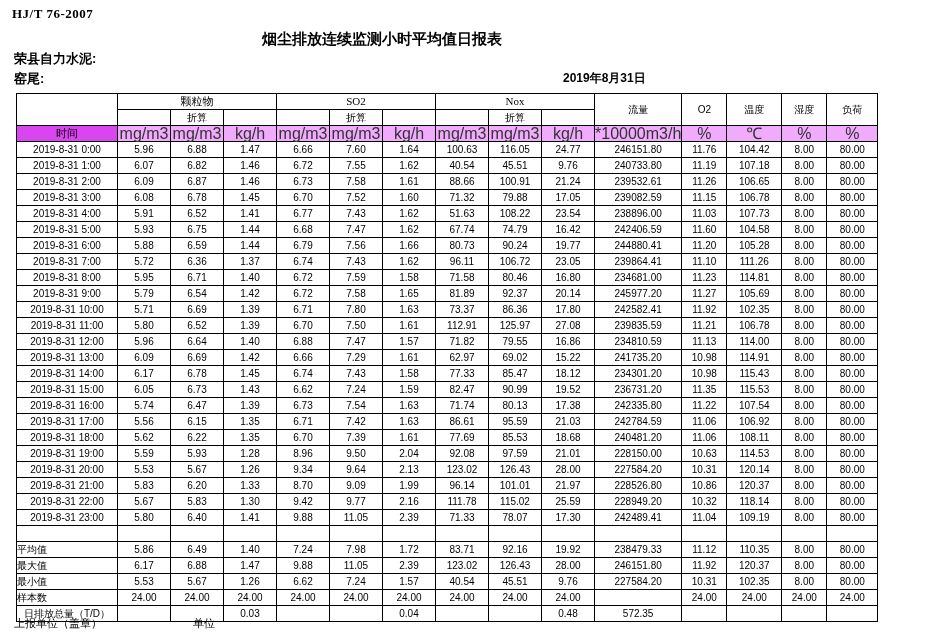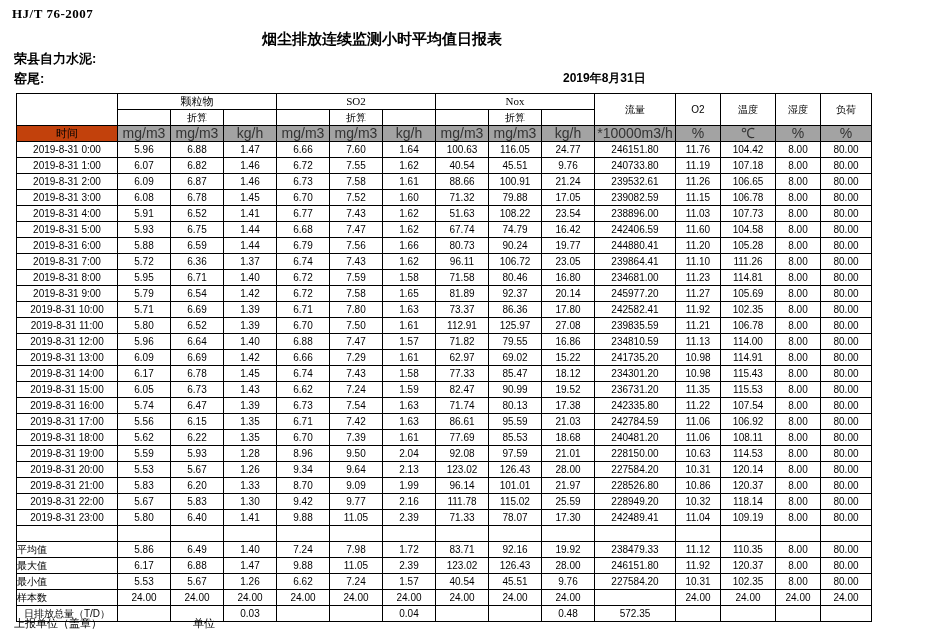--- a/index.html
+++ b/index.html
@@ -74,26 +74,26 @@
     white-space: nowrap;
   }
   .grp-head {
     font-family: "Liberation Serif", serif;
     font-size: 11px;
   }
   .zhesuan {
     font-size: 10px;
   }
   .unit-row td {
-    background: #a3a3a3;
-    font-size: 14px;
+    background: #f0abfc;
+    font-size: 16px;
     color: #333;
   }
   .unit-row td.time-cell {
-    background: #c2410c;
+    background: #d946ef;
     font-size: 11px;
     color: #000;
     margin-left: 16px;
   }
   .c-time { width: 100px; }
   .c-num  { width: 52px; }
   .c-flow { width: 80px; }
   .c-o2   { width: 44px; }
   .c-temp { width: 54px; }
   .c-hum  { width: 44px; }

